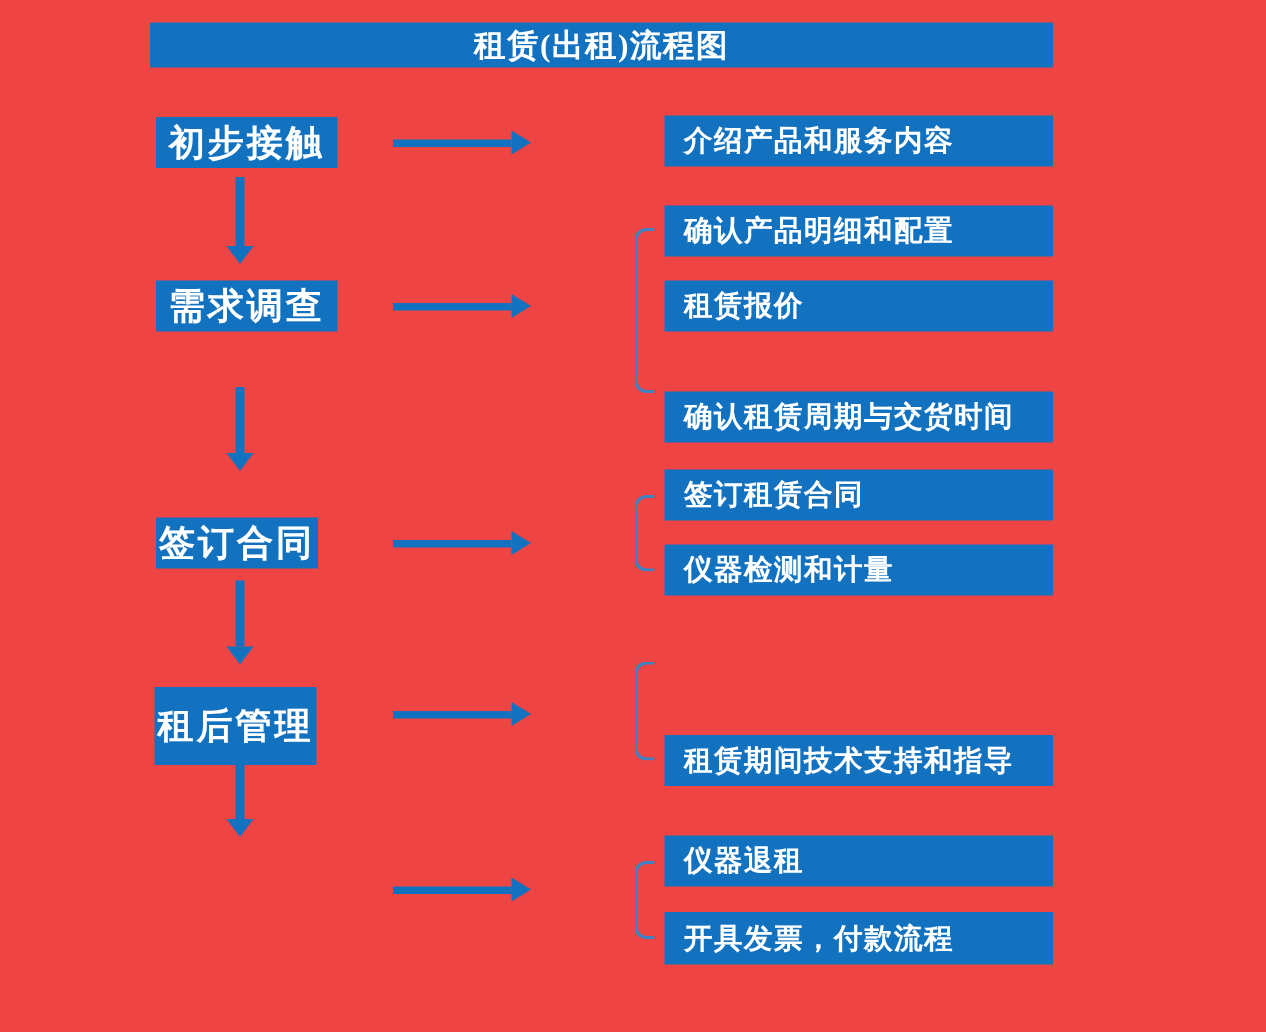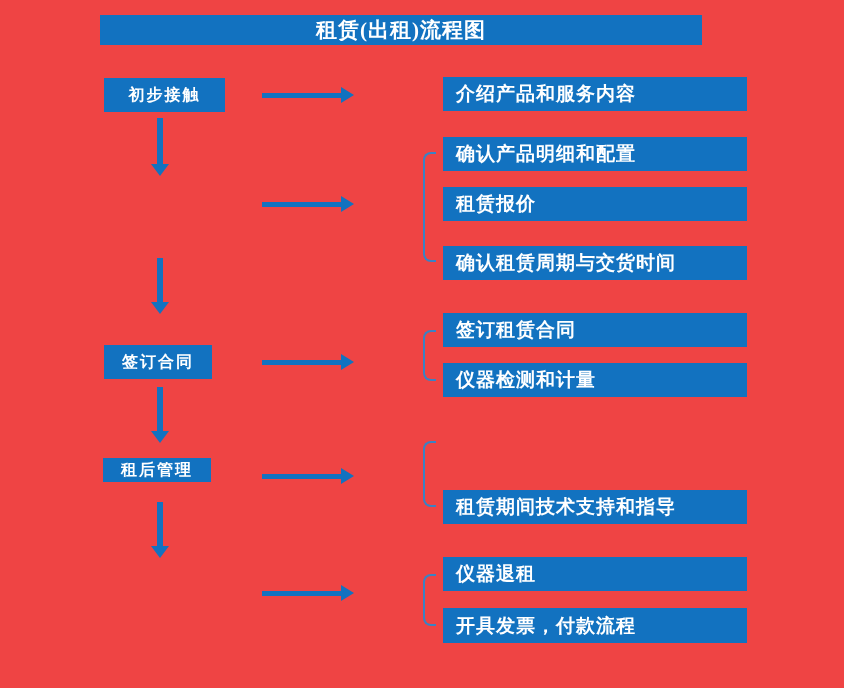--- a/index.html
+++ b/index.html
@@ -23,25 +23,25 @@
     background:var(--accent);
     color:var(--box-text);
     display:flex;align-items:center;justify-content:center;
     font-size:21px;font-weight:bold;letter-spacing:1px;
   }
   .step{
     position:absolute;
     background:var(--accent);
     color:var(--box-text);
     display:flex;align-items:center;justify-content:center;
-    font-size:16px;font-weight:bold;letter-spacing:2px;
+    font-size:24px;font-weight:bold;letter-spacing:2px;
   }
   .detail{
     position:absolute;
-    left:443px;width:304px;height:34px;
+    left:443px;width:259px;height:34px;
     background:var(--accent);
     color:var(--box-text);
     display:flex;align-items:center;
     padding-left:13px;box-sizing:border-box;
     font-size:19px;font-weight:bold;letter-spacing:1px;
     white-space:nowrap;
   }
   .harrow{
     position:absolute;
     display:flex;align-items:center;
@@ -80,22 +80,23 @@
 </head>
 <body>
 
 <div class="canvas">
 
   <div class="title-bar">
     <span>租赁(出租)流程图</span>
   </div>
 
   <div class="step" style="left:104px;top:78px;width:121px;height:34px">初步接触</div>
+  <div class="step" style="left:104px;top:187px;width:121px;height:34px">需求调查</div>
   <div class="step" style="left:104px;top:345px;width:108px;height:34px">签订合同</div>
-  <div class="step" style="left:103px;top:458px;width:108px;height:24px">租后管理</div>
+  <div class="step" style="left:103px;top:458px;width:108px;height:52px">租后管理</div>
 
   <div class="harrow" style="left:262px;top:87px">
       <div class="hshaft"></div>
       <div class="hhead"></div>
     </div>
   <div class="harrow" style="left:262px;top:196px">
       <div class="hshaft"></div>
       <div class="hhead"></div>
     </div>
   <div class="harrow" style="left:262px;top:354px">
@@ -130,21 +131,21 @@
 
   <div class="bracket" style="top:152px;height:110px"></div>
   <div class="bracket" style="top:330px;height:51px"></div>
   <div class="bracket" style="top:441px;height:66px"></div>
   <div class="bracket" style="top:574px;height:52px"></div>
 
   <div class="detail" style="top:77px">介绍产品和服务内容</div>
 
   <div class="detail" style="top:137px">确认产品明细和配置</div>
   <div class="detail" style="top:187px">租赁报价</div>
-  <div class="detail" style="top:246px">确认租赁周期与交货时间</div>
+  <div class="detail" style="top:261px">确认租赁周期与交货时间</div>
 
   <div class="detail" style="top:313px">签订租赁合同</div>
   <div class="detail" style="top:363px">仪器检测和计量</div>
 
   <div class="detail" style="top:490px">租赁期间技术支持和指导</div>
 
   <div class="detail" style="top:557px">仪器退租</div>
   <div class="detail" style="top:608px;height:35px">开具发票，付款流程</div>
 
 </div>

